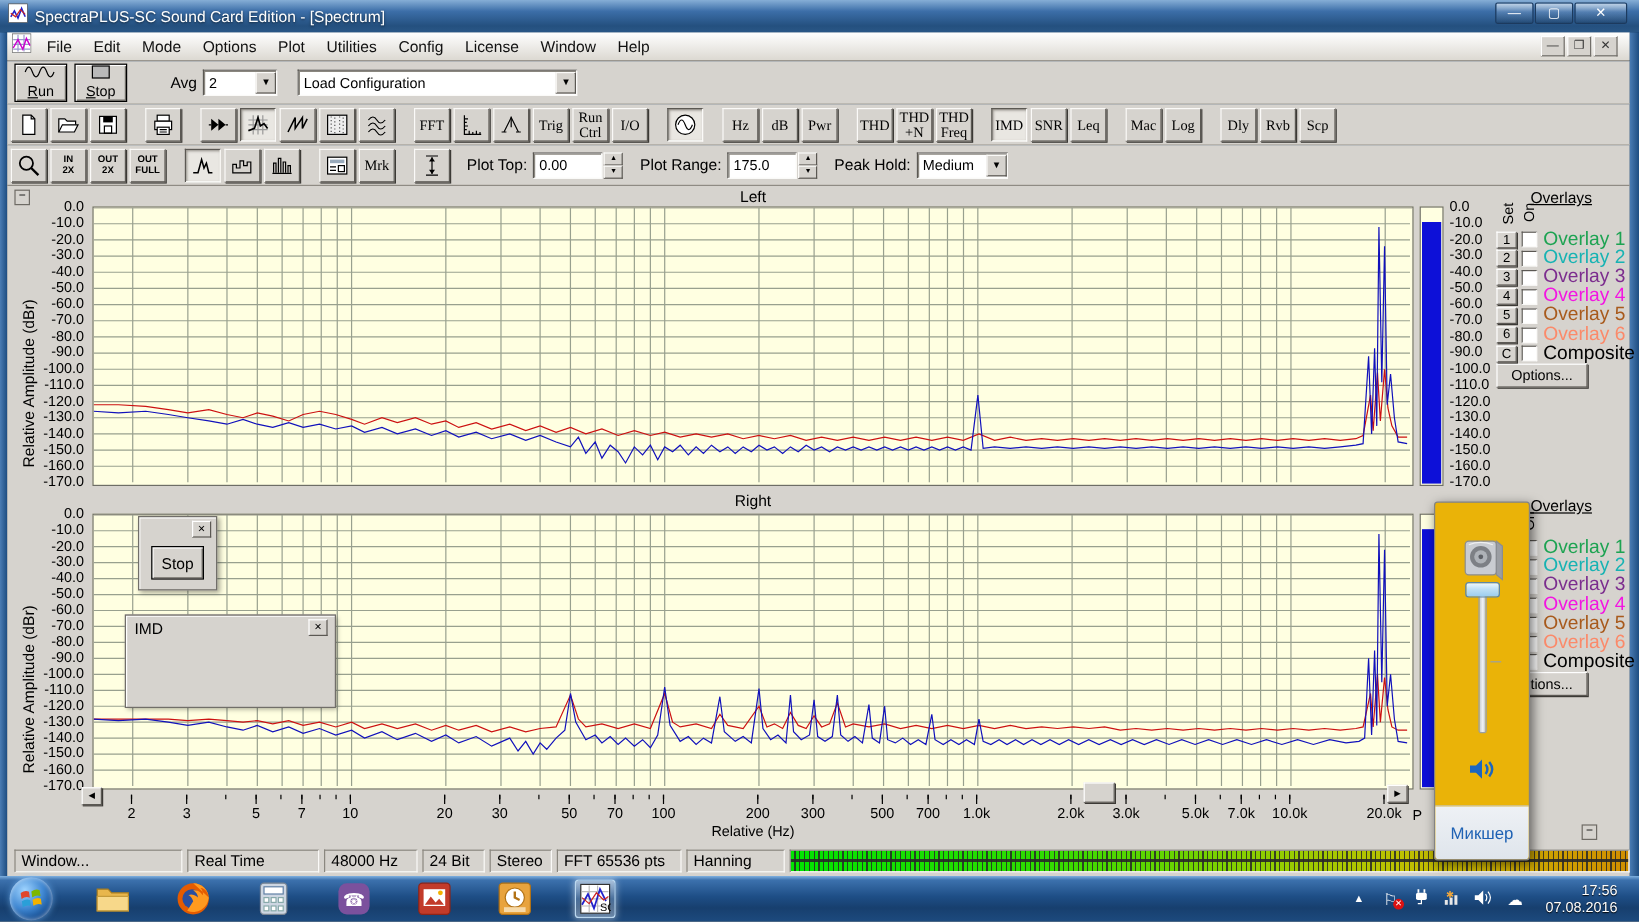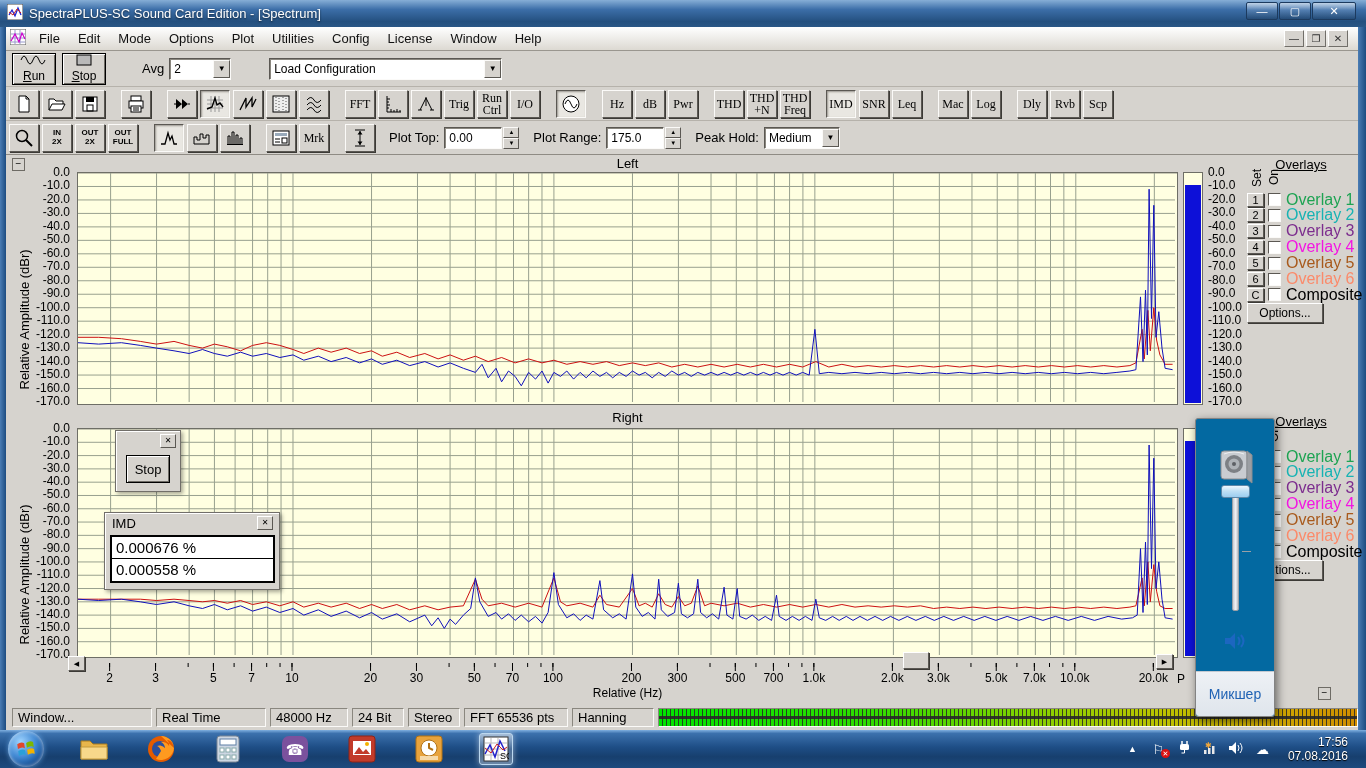--- a/index.html
+++ b/index.html
@@ -82,21 +82,21 @@
   
   .taskbar{left:0;top:730px;width:1366px;height:38px;background:linear-gradient(#7fb0e0 0%,#3c71ad 9%,#1e4e86 45%,#173f6e 70%,#1d4a7e 100%);display:flex;align-items:center}
   .orb{width:36px;height:36px;border-radius:50%;margin-left:8px;background:radial-gradient(circle at 35% 30%,#9fd4ff,#3f87d2 45%,#134a8e 75%,#0b3263);box-shadow:inset 0 0 4px rgba(255,255,255,.7),0 0 5px rgba(120,190,255,.6);display:flex;align-items:center;justify-content:center}
   .tico{width:34px;height:32px;margin-left:33px;display:flex;align-items:center;justify-content:center;position:relative}
   .tico.active{background:linear-gradient(rgba(255,255,255,.55),rgba(255,255,255,.2) 50%,rgba(255,255,255,.35));border:1px solid #bcd8ef;border-radius:3px;box-shadow:0 0 6px rgba(255,255,255,.5)}
   .tray{margin-left:auto;display:flex;align-items:center;gap:9px;padding-right:10px}
   .trayico{color:#fff;font-size:13px;width:17px;text-align:center;position:relative}
   .clock{color:#fff;font-size:12px;text-align:right;line-height:14px;padding:0 8px;text-shadow:0 1px 1px #000}
 
   
-  .mixer{left:1195px;top:418px;width:80px;height:299px;background:#0369a1;border:1px solid #838383;border-radius:3px;box-shadow:2px 3px 10px rgba(0,0,0,.55);z-index:60}
+  .mixer{left:1195px;top:418px;width:80px;height:299px;background:#eab308;border:1px solid #838383;border-radius:3px;box-shadow:2px 3px 10px rgba(0,0,0,.55);z-index:60}
   .mixer .devico{position:absolute;left:22px;top:28px}
   .mixer .track{position:absolute;left:36px;top:72px;width:7px;height:120px;background:linear-gradient(90deg,#c8cdd2,#f2f4f6 55%,#b7bcc1);border:1px solid #9aa0a6;border-radius:2px}
   .mixer .thumb{position:absolute;left:25px;top:66px;width:29px;height:13px;background:linear-gradient(#eef7fd,#bfe0f5 45%,#9ccdef);border:1px solid #5d87a8;border-radius:3px}
   .mixer .tick{position:absolute;left:46px;width:9px;height:1px;background:#9aa0a6}
   .mixer .mute{position:absolute;left:27px;top:212px}
   .mixer .foot{position:absolute;left:0;bottom:0;width:100%;height:45px;background:linear-gradient(#eef1f5,#dfe5ec);border-top:1px solid #c3c9d0;border-radius:0 0 3px 3px;display:flex;align-items:center;justify-content:center}
   .mixer .link{color:#1f62b4;font-size:14px}
 </style>
 </head>
 <body>
@@ -154,21 +154,21 @@
     <span><svg width="20" height="12">
           <rect x="3" y="1" width="14" height="10" fill="#b9b9b9" stroke="#000"></rect>
         </svg></span>
     <span class="lbl">Stop</span>
   </button>
   <span class="tlabel" style="margin-left:36px">Avg</span>
   <span class="field" style="width:62px">
       <span>2</span>
       <span class="droparrow">▼</span>
     </span>
-  <span class="field" style="width:233px;margin-left:38px">
+  <span class="field" style="width:233px;margin-left:17px">
       <span>Load Configuration</span>
       <span class="droparrow">▼</span>
     </span>
 </div>
 
 <div class="abs trow toolbar2">
     <button class="tbtn">
       <svg width="20" height="20" viewBox="0 0 20 20" stroke-width="1">
         <path d="M5 2h7l3 3v13H5z" fill="#fff" stroke="#000"></path>
         <path d="M12 2v3h3" fill="none" stroke="#000"></path>
@@ -698,24 +698,20 @@
 <div class="abs sbtn" style="left:1156px;top:654px">▶</div>
 
 <div class="abs float" style="left:115px;top:430px;width:66px;height:62px;z-index:20">
   <span class="xbtn" style="position:absolute;right:4px;top:3px">✕</span>
   <button style="position:absolute;left:10px;top:24px;width:44px;height:28px;background:#d6d3ce;border:1px solid #000;box-shadow:inset 1px 1px 0 #fff,inset -1px -1px 0 #6f6c66;font-size:13px">Stop</button>
 </div>
 
 <div class="abs float" style="left:104px;top:512px;width:176px;height:78px;z-index:20">
   <span style="position:absolute;left:7px;top:3px;font-size:13px;color:#000">IMD</span>
   <span class="xbtn" style="position:absolute;right:6px;top:3px">✕</span>
-  <div class="imd-vals" style="position:absolute;left:5px;top:22px;width:165px">
-    <div>0.000676 %</div>
-    <div>0.000558 %</div>
-  </div>
 </div>
 
 <div class="abs statusbar">
   <span id="scells" style="display:flex">
       <span class="scell" style="width: 140px;">Window...</span>
       <span class="scell" style="width: 110px;">Real Time</span>
       <span class="scell" style="width: 78px;">48000 Hz</span>
       <span class="scell" style="width: 52px;">24 Bit</span>
       <span class="scell" style="width: 52px;">Stereo</span>
       <span class="scell" style="width: 104px;">FFT 65536 pts</span>

